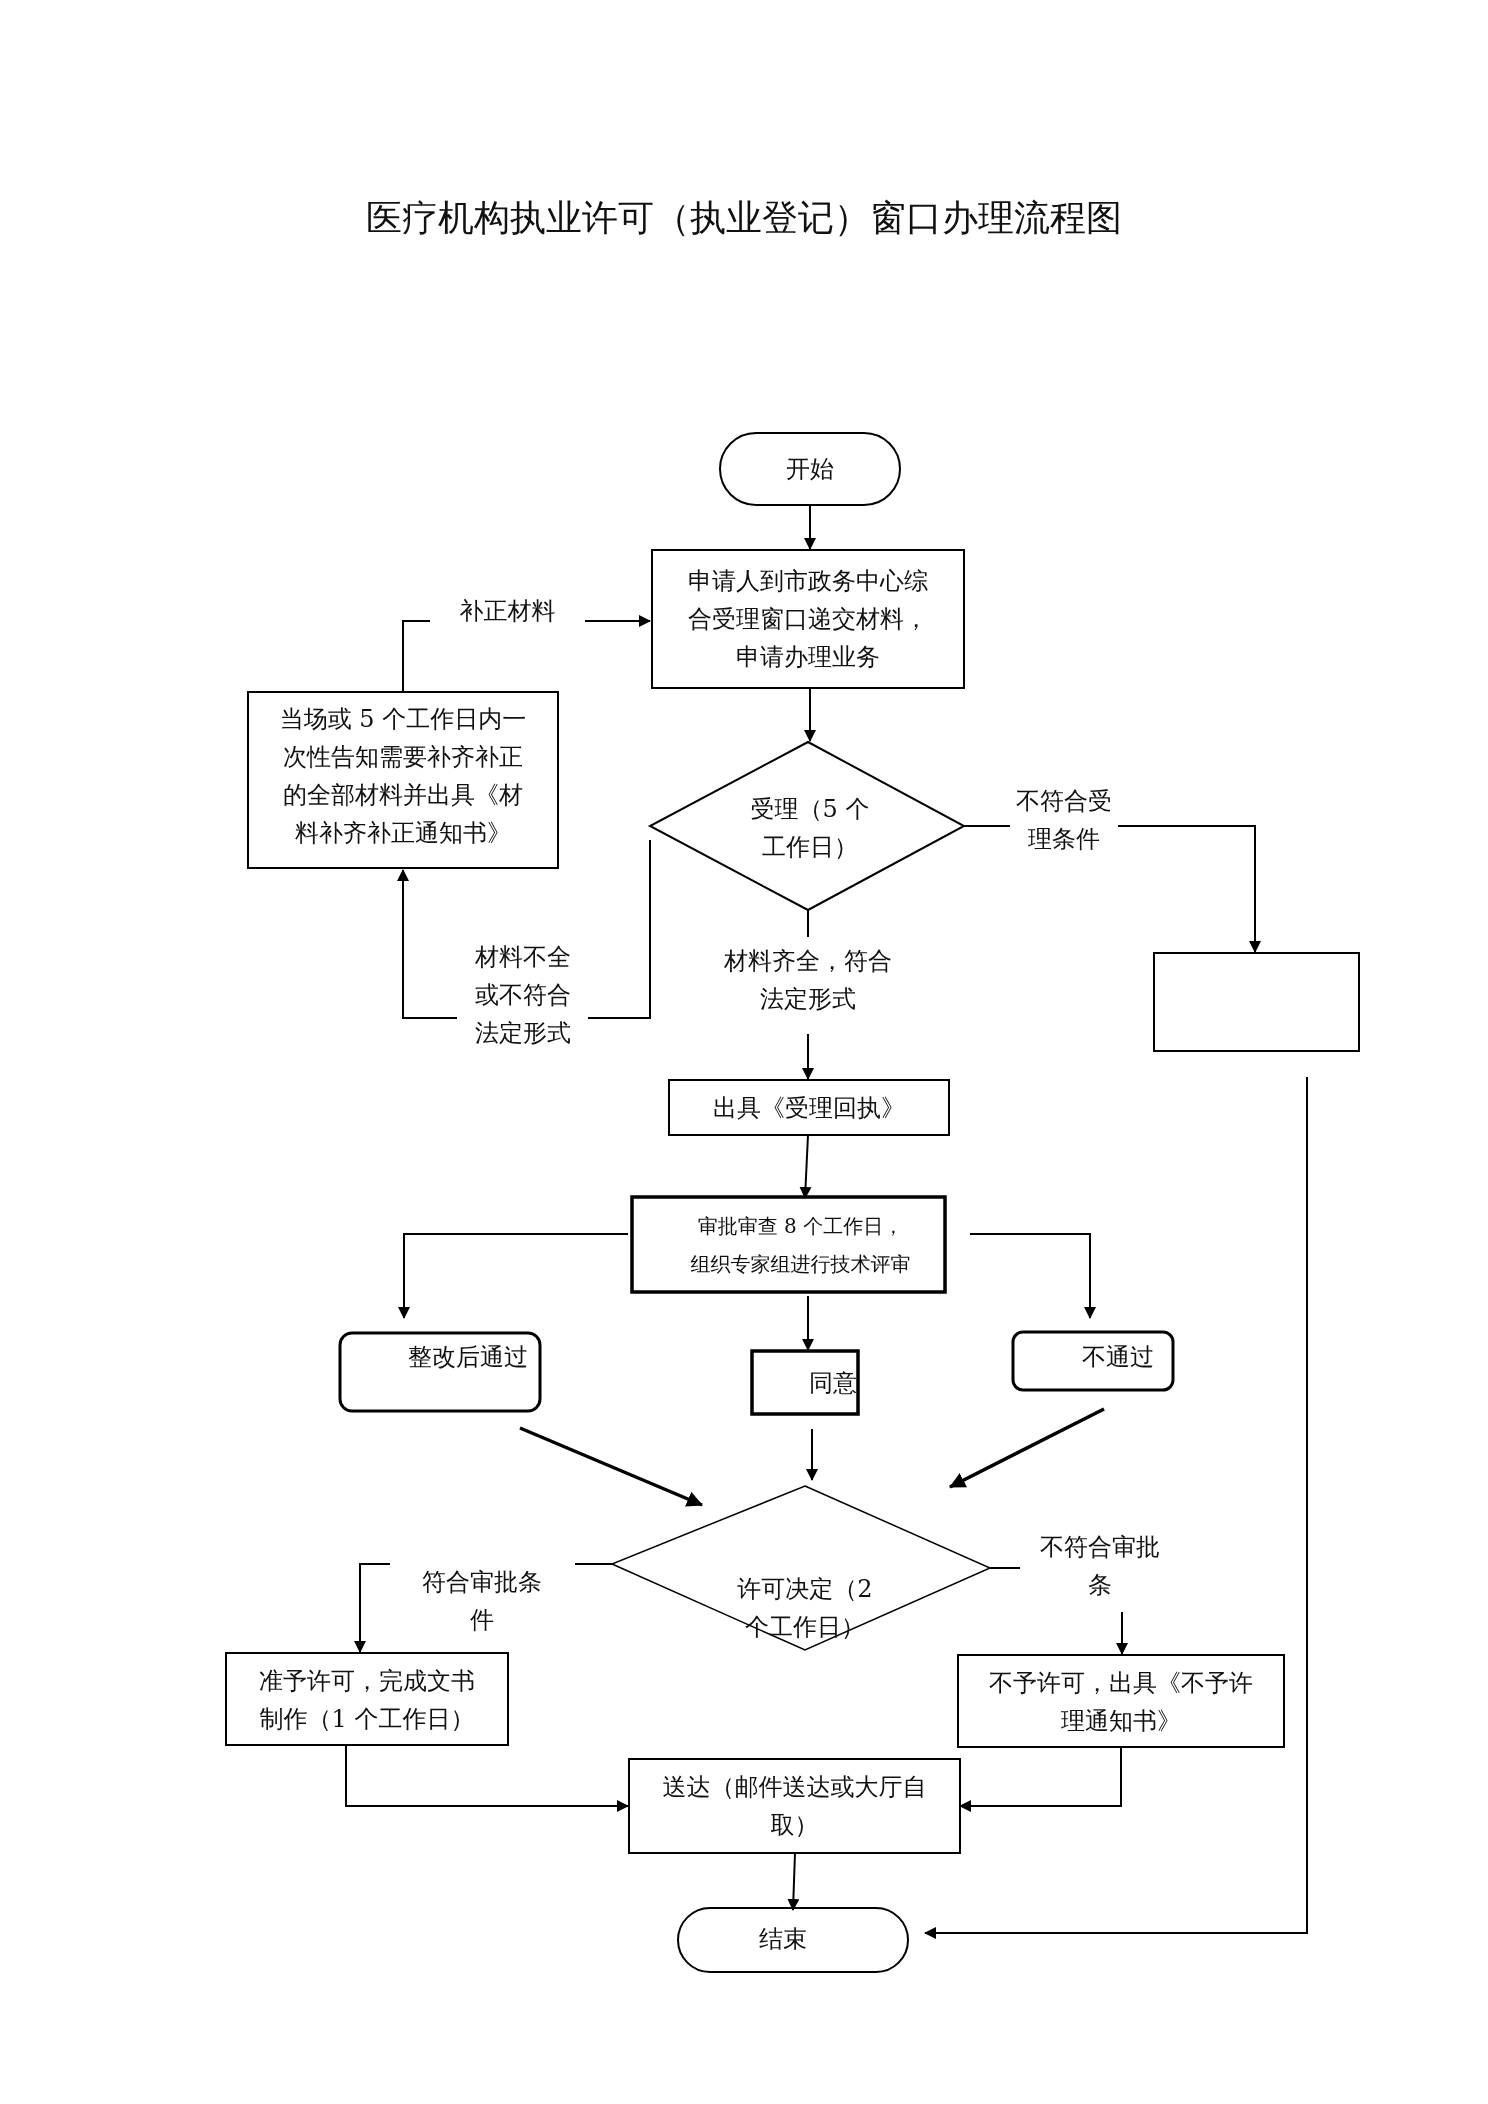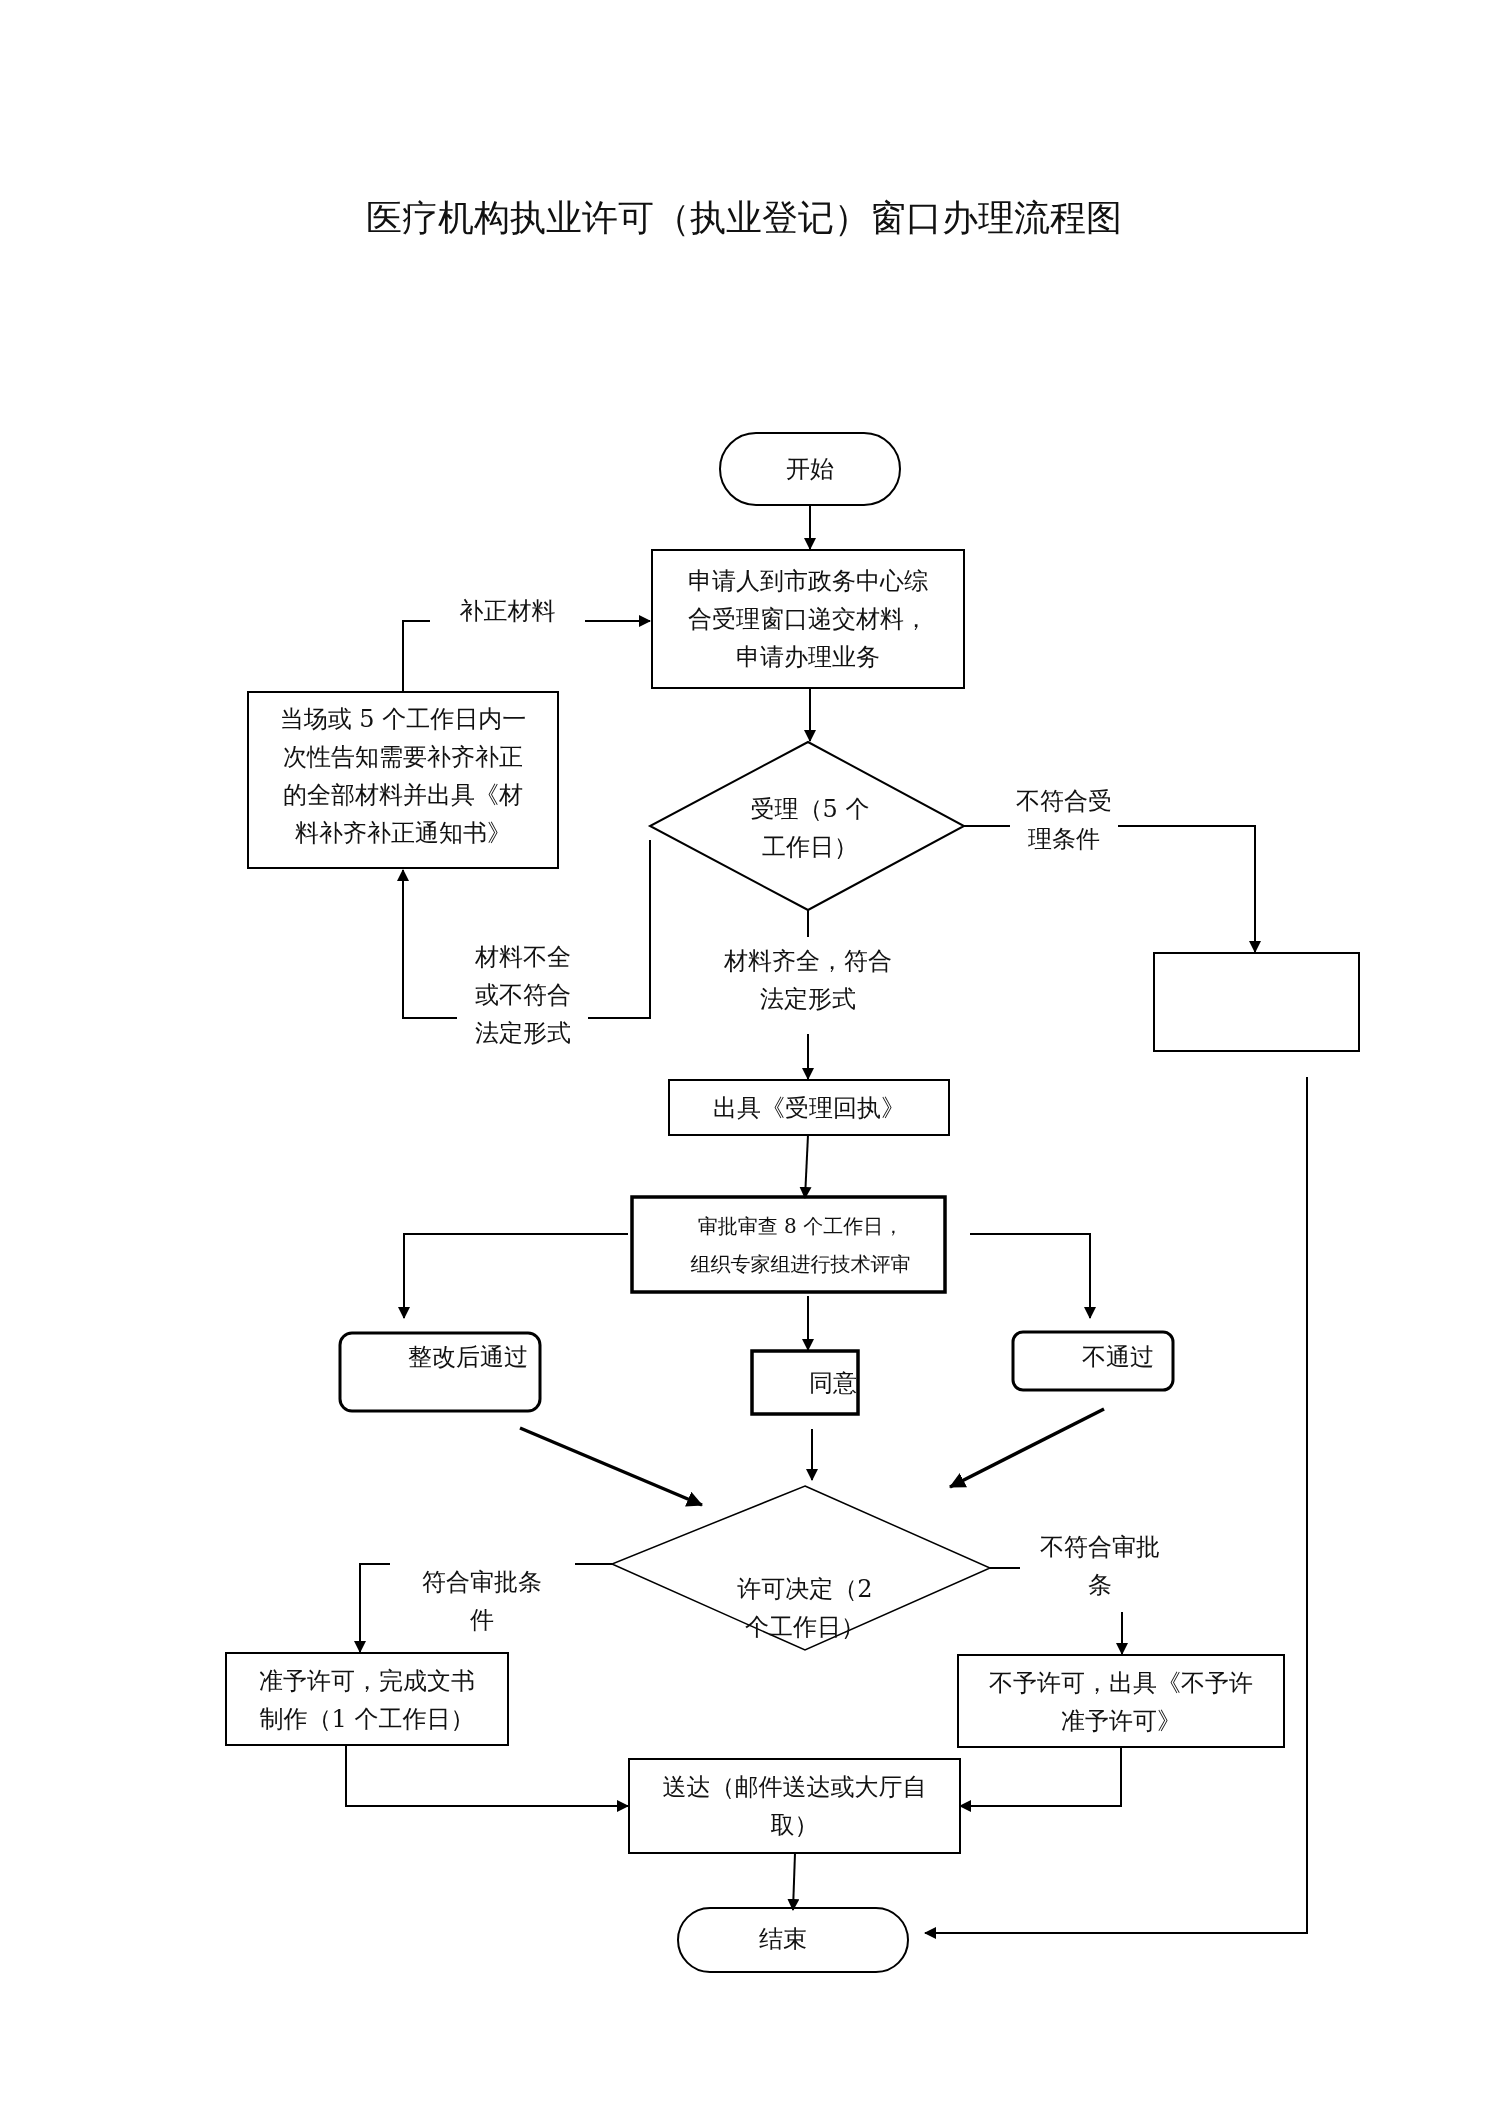--- a/index.html
+++ b/index.html
@@ -125,21 +125,21 @@
   <div class="lbl" style="left:632px; top:1207px; width:313px; font-size:20px;margin-left:12px;">审批审查 8 个工作日，
 组织专家组进行技术评审</div>
   <div class="lbl left" style="left:350px; top:1338px; width:190px;">整改后通过</div>
   <div class="lbl left" style="left:762px; top:1364px; width:96px;">同意</div>
   <div class="lbl left" style="left:1020px; top:1338px; width:150px;">不通过</div>
   <div class="lbl" style="left:700px; top:1530px; width:210px;margin-top:40px;">许可决定（2
 个工作日）</div>
   <div class="lbl" style="left:226px; top:1662px; width:282px;">准予许可，完成文书
 制作（1 个工作日）</div>
   <div class="lbl" style="left:958px; top:1664px; width:326px;">不予许可，出具《不予许
-准予许可》</div>
+理通知书》</div>
   <div class="lbl" style="left:629px; top:1768px; width:331px;">送达（邮件送达或大厅自
 取）</div>
   <div class="lbl" style="left:678px; top:1920px; width:210px;">结束</div>
 
   <div class="lbl" style="left:430px; top:592px; width:155px;">补正材料</div>
   <div class="lbl" style="left:460px; top:938px; width:126px;">材料不全
 或不符合
 法定形式</div>
   <div class="lbl" style="left:700px; top:942px; width:216px;">材料齐全，符合
 法定形式</div>

